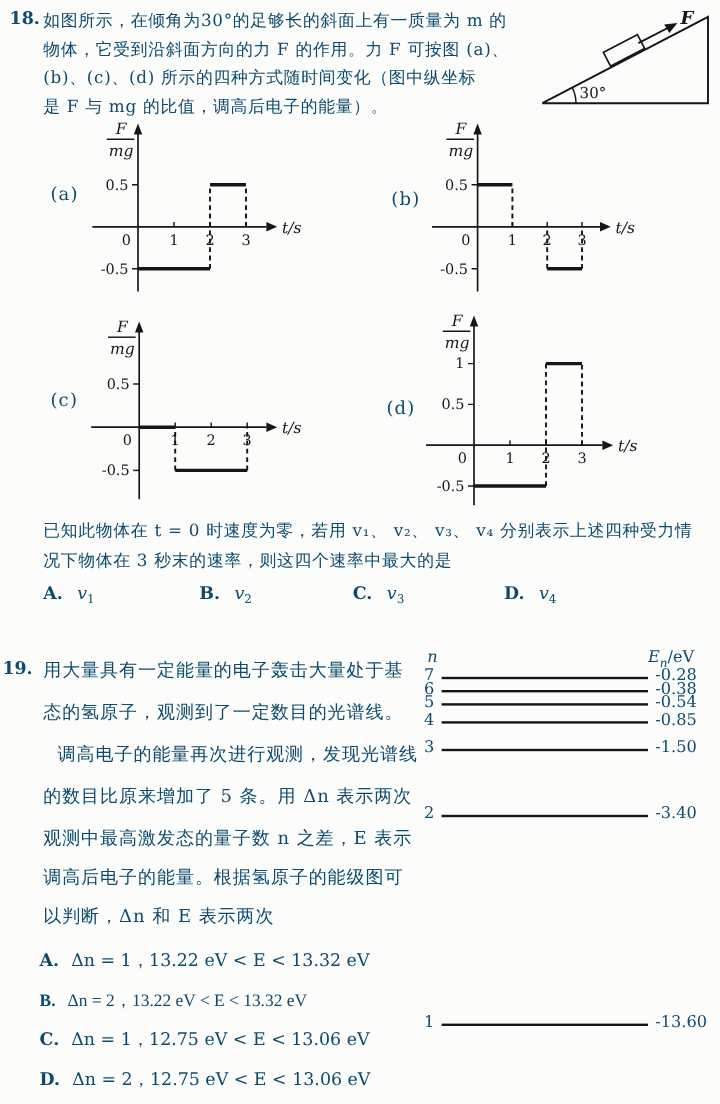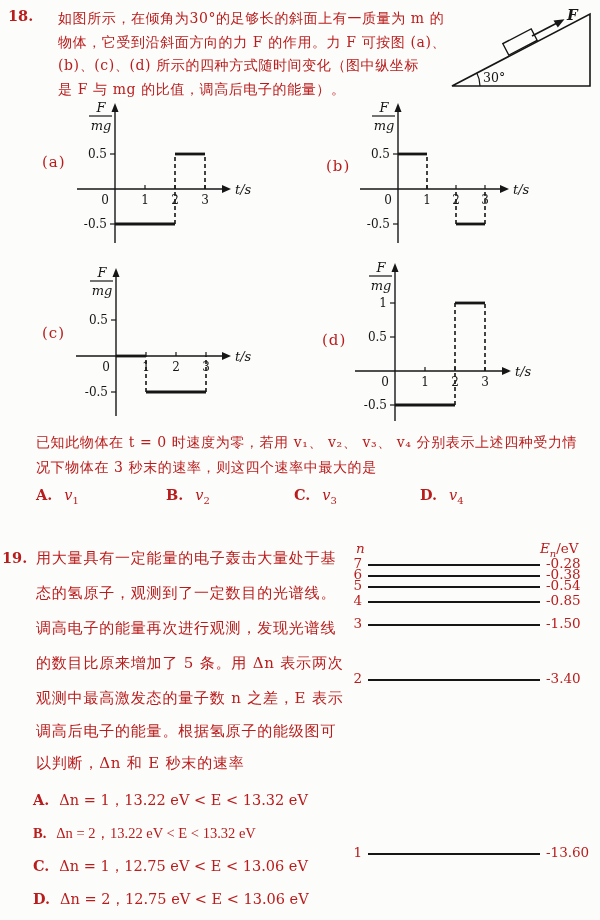--- a/index.html
+++ b/index.html
@@ -1,25 +1,25 @@
 <!DOCTYPE html>
 <html><head>
 <meta charset="utf-8">
 <style>
   html,body{margin:0;padding:0;background:#e8e8e6;}
   .page{
     position:relative;width:600px;height:920px;margin:0 auto;
-    background:#fcfcfa;color:#b91c1c;overflow:hidden;
+    background:#fcfcfa;color:#0c4a6e;overflow:hidden;
     font-family:"DejaVu Serif","Liberation Serif",serif;
   }
   .abs{position:absolute;}
   
   .qnum{font-size:14.5px;font-weight:bold;}
   .q18text{font-size:14px;line-height:23.5px;letter-spacing:0.6px;}
-  .q18text .tline{white-space:nowrap;margin-left:22px;}
+  .q18text .tline{white-space:nowrap;}
   
   .fline{font-size:14px;letter-spacing:0.6px;white-space:nowrap;}
   
   .opt18{font-size:14.5px;white-space:nowrap;}
   .opt18 .olabel{font-weight:bold;margin-right:12px;}
   .opt18 i{font-family:"DejaVu Serif",serif;}
   sub{font-size:10px;}
   
   .q19line{font-size:15px;letter-spacing:0.8px;white-space:nowrap;}
   .opt19{font-size:14.5px;white-space:nowrap;}
@@ -194,25 +194,25 @@
     <span class="olabel">C.</span><i>v</i><sub>3</sub>
   </span>
   <span class="abs opt18" style="left:420px;top:486px;">
     <span class="olabel">D.</span><i>v</i><sub>4</sub>
   </span>
 
   <div class="abs qnum" style="left:2px;top:549px;">19.</div>
 
   <div class="abs q19line" style="left:36px;top:549px;">用大量具有一定能量的电子轰击大量处于基</div>
   <div class="abs q19line" style="left:36px;top:584px;">态的氢原子，观测到了一定数目的光谱线。</div>
-  <div class="abs q19line" style="left:36px;top:619px;">调高电子的能量再次进行观测，发现光谱线</div>
+  <div class="abs q19line" style="left:48px;top:619px;">调高电子的能量再次进行观测，发现光谱线</div>
   <div class="abs q19line" style="left:36px;top:654px;">的数目比原来增加了 5 条。用 Δn 表示两次</div>
   <div class="abs q19line" style="left:36px;top:689px;">观测中最高激发态的量子数 n 之差，E 表示</div>
   <div class="abs q19line" style="left:36px;top:722px;">调高后电子的能量。根据氢原子的能级图可</div>
-  <div class="abs q19line" style="left:36px;top:754px;">以判断，Δn 和 E 秒末的速率</div>
+  <div class="abs q19line" style="left:36px;top:754px;">以判断，Δn 和 E 表示两次</div>
 
   <div class="abs opt19" style="left:33px;top:791px;">
     <span class="olabel">A.</span><span>Δn = 1，13.22 eV &lt; E &lt; 13.32 eV</span>
   </div>
   <div class="abs opt19" style="left:33px;top:824px;font-family:Liberation Serif, serif;">
     <span class="olabel">B.</span><span>Δn = 2，13.22 eV &lt; E &lt; 13.32 eV</span>
   </div>
   <div class="abs opt19" style="left:33px;top:857px;">
     <span class="olabel">C.</span><span>Δn = 1，12.75 eV &lt; E &lt; 13.06 eV</span>
   </div>

